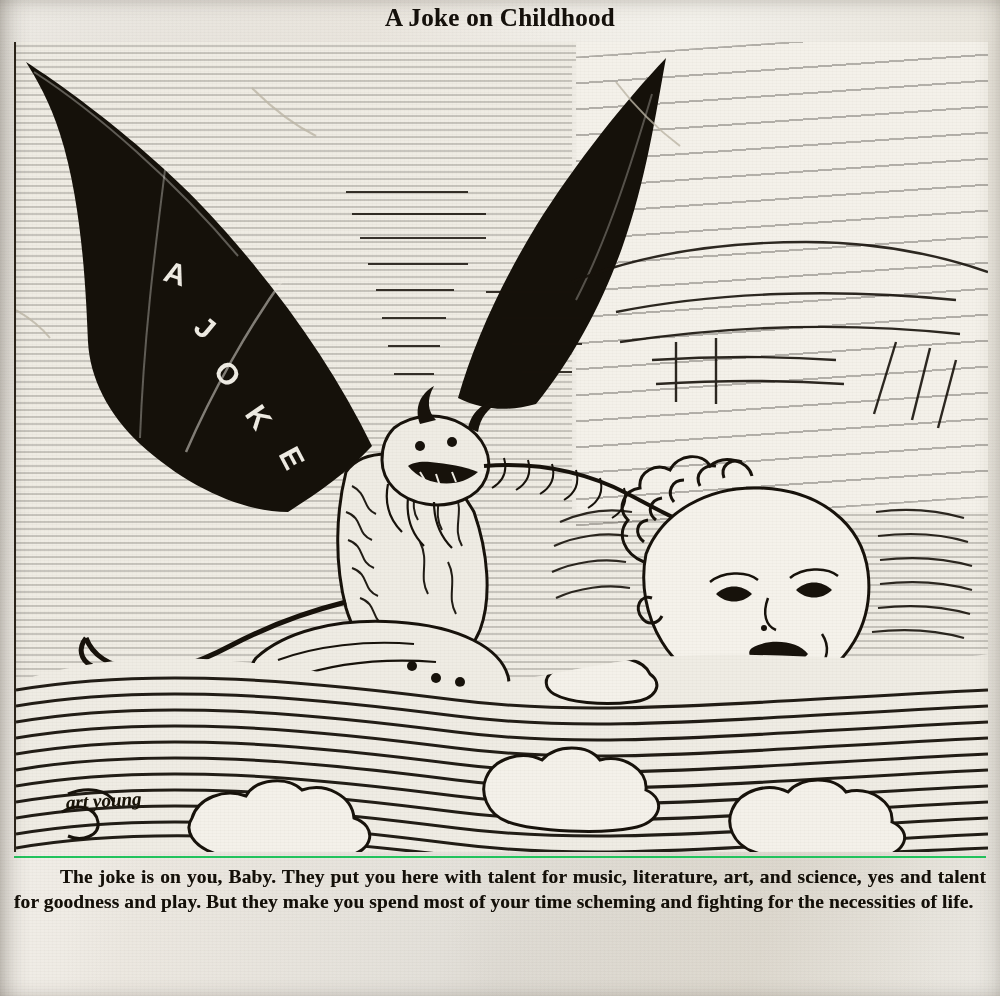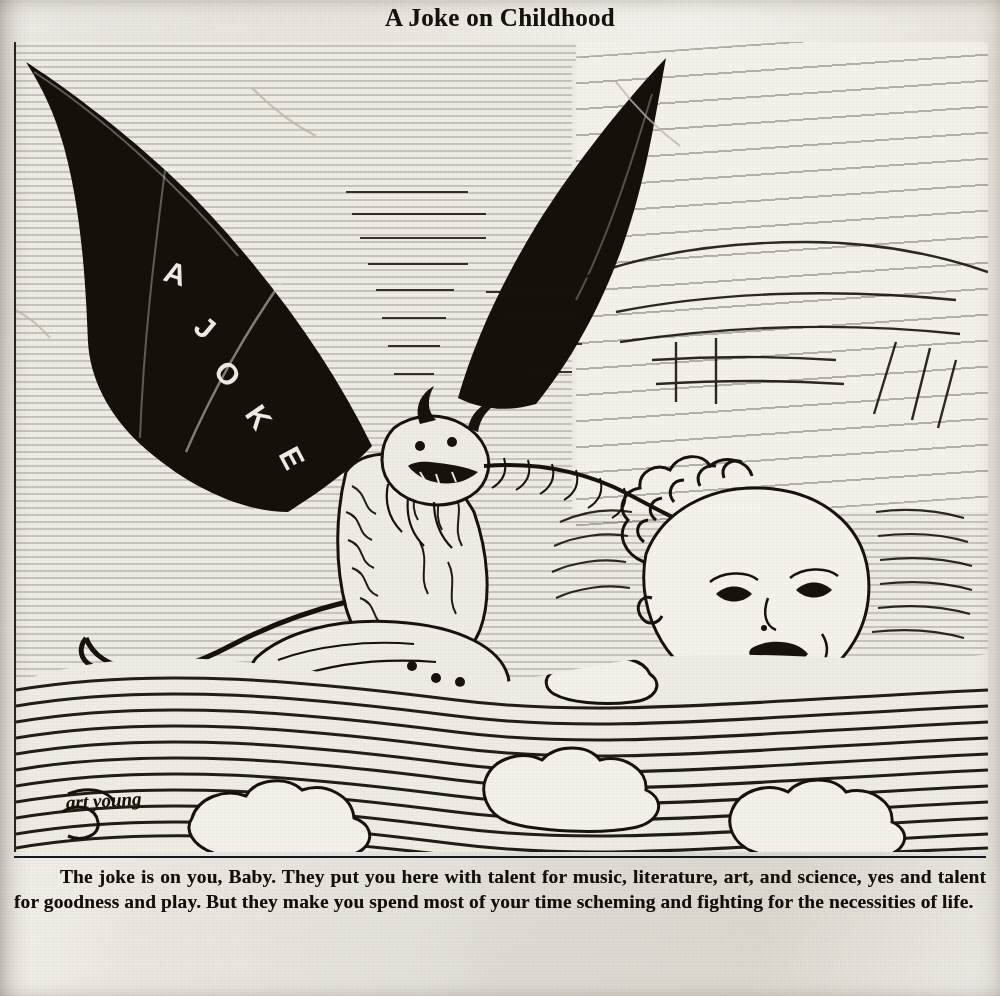--- a/index.html
+++ b/index.html
@@ -97,21 +97,21 @@
     inset: 0;
   }
 
   
   #caption {
     position: absolute;
     left: 14px;
     top: 856px;
     width: 972px;
     color: #141009;
-    border-top: 2px solid #0f172a;
+    border-top: 2px solid #22c55e;
     padding-top: 6px;
   }
   #caption p {
     margin: 0;
     font-family: "Liberation Serif", serif;
     font-weight: bold;
     font-size: 19.5px;
     line-height: 25px;
     text-align: justify;
     text-indent: 46px;

